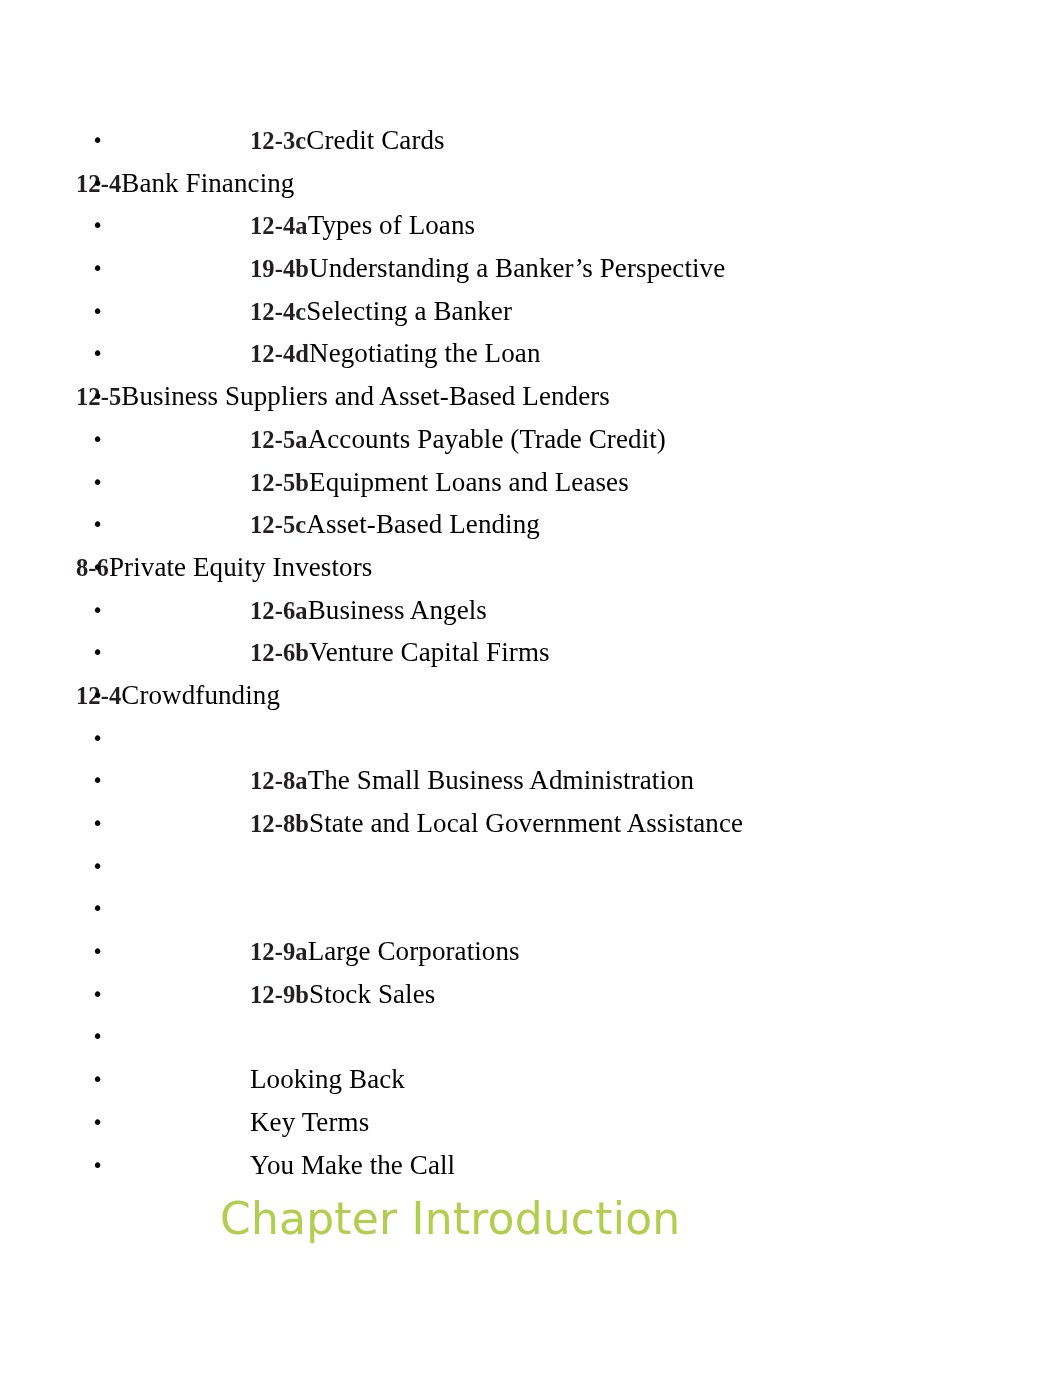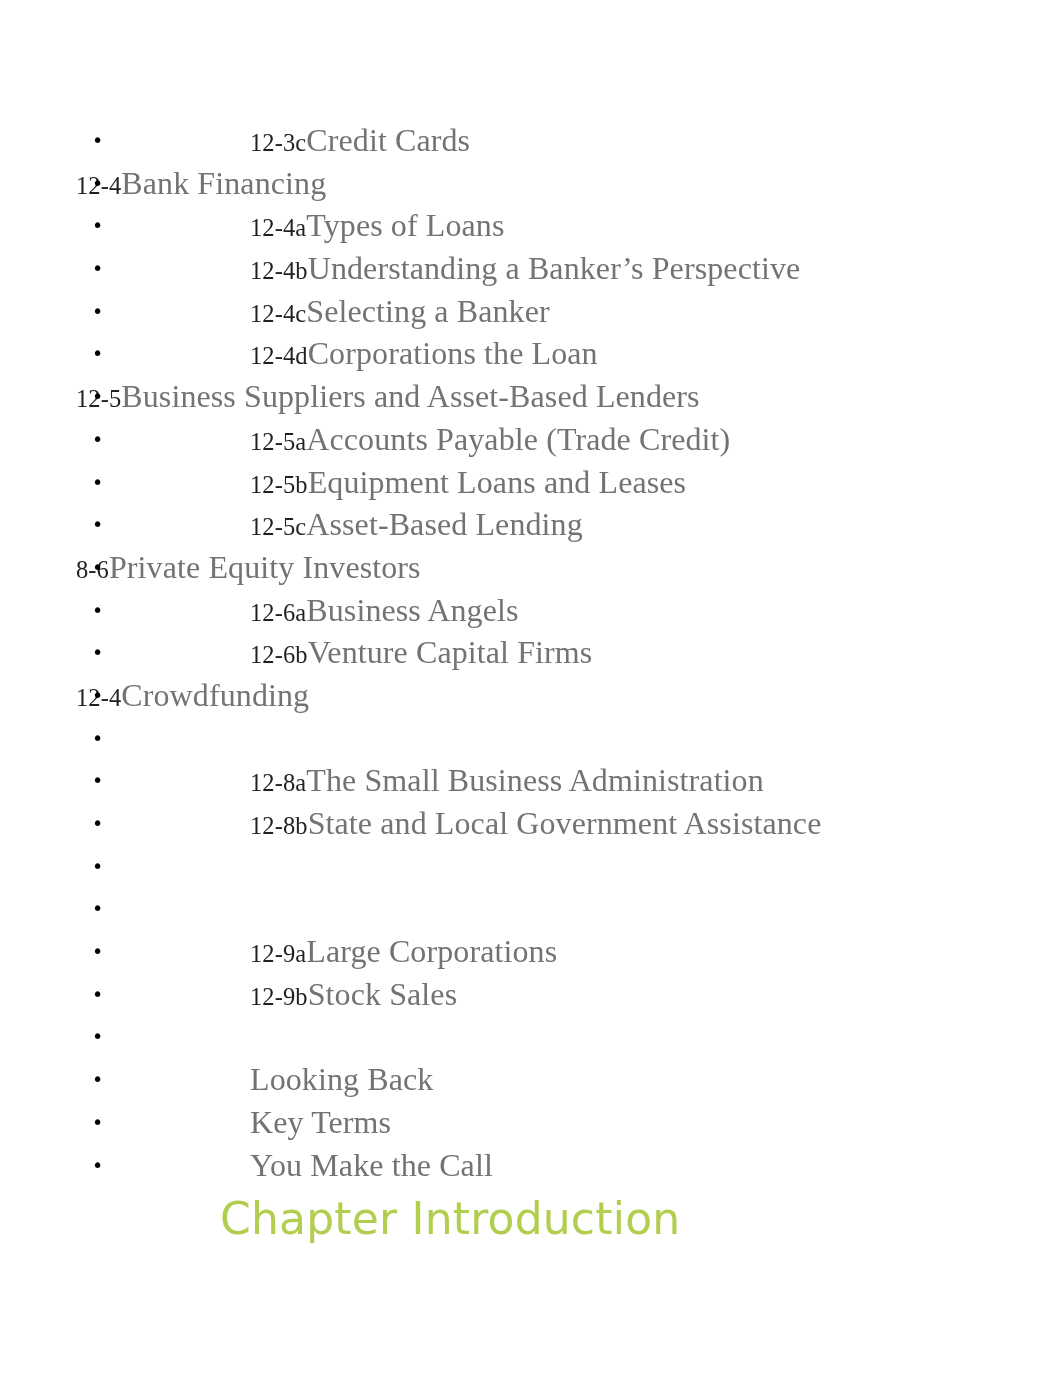--- a/index.html
+++ b/index.html
@@ -62,29 +62,29 @@
   .entry {
     display: inline-block;
     vertical-align: baseline;
     font-size: 24.5px;
     letter-spacing: 0.1px;
   }
   .lvl-1 .entry { margin-left: 76px; }
   .lvl-2 .entry { margin-left: 250px; }
 
   .num {
-    font-weight: normal;
+    font-weight: bold;
     color: #231f20;
     font-size: 24.5px;
   }
 
   .title-link {
-    color: #737373;
+    color: #000000;
     text-decoration: none;
-    font-size: 32px;
+    font-size: 27px;
     font-weight: normal;
     cursor: pointer;
   }
 
   
   .chapter-heading {
     position: absolute;
     left: 220px;
     top: 1192px;
     margin: 0;
@@ -100,23 +100,23 @@
 </style>
 </head>
 <body>
 
 <div class="page">
 
   <ul class="toc" id="toc-list">
       <li class="toc-item lvl-2"><span class="bullet">•</span><span class="entry"><span class="num">12-3c</span><a class="title-link">Credit Cards</a></span></li>
       <li class="toc-item lvl-1"><span class="bullet">•</span><span class="entry"><span class="num">12-4</span><a class="title-link">Bank Financing</a></span></li>
       <li class="toc-item lvl-2"><span class="bullet">•</span><span class="entry"><span class="num">12-4a</span><a class="title-link">Types of Loans</a></span></li>
-      <li class="toc-item lvl-2"><span class="bullet">•</span><span class="entry"><span class="num">12-4b</span><a class="title-link">Understanding a Banker’s Perspective</a></span></li>
+      <li class="toc-item lvl-2"><span class="bullet">•</span><span class="entry"><span class="num">19-4b</span><a class="title-link">Understanding a Banker’s Perspective</a></span></li>
       <li class="toc-item lvl-2"><span class="bullet">•</span><span class="entry"><span class="num">12-4c</span><a class="title-link">Selecting a Banker</a></span></li>
-      <li class="toc-item lvl-2"><span class="bullet">•</span><span class="entry"><span class="num">12-4d</span><a class="title-link">Corporations the Loan</a></span></li>
+      <li class="toc-item lvl-2"><span class="bullet">•</span><span class="entry"><span class="num">12-4d</span><a class="title-link">Negotiating the Loan</a></span></li>
       <li class="toc-item lvl-1"><span class="bullet">•</span><span class="entry"><span class="num">12-5</span><a class="title-link">Business Suppliers and Asset-Based Lenders</a></span></li>
       <li class="toc-item lvl-2"><span class="bullet">•</span><span class="entry"><span class="num">12-5a</span><a class="title-link">Accounts Payable (Trade Credit)</a></span></li>
       <li class="toc-item lvl-2"><span class="bullet">•</span><span class="entry"><span class="num">12-5b</span><a class="title-link">Equipment Loans and Leases</a></span></li>
       <li class="toc-item lvl-2"><span class="bullet">•</span><span class="entry"><span class="num">12-5c</span><a class="title-link">Asset-Based Lending</a></span></li>
       <li class="toc-item lvl-1"><span class="bullet">•</span><span class="entry"><span class="num">8-6</span><a class="title-link">Private Equity Investors</a></span></li>
       <li class="toc-item lvl-2"><span class="bullet">•</span><span class="entry"><span class="num">12-6a</span><a class="title-link">Business Angels</a></span></li>
       <li class="toc-item lvl-2"><span class="bullet">•</span><span class="entry"><span class="num">12-6b</span><a class="title-link">Venture Capital Firms</a></span></li>
       <li class="toc-item lvl-1"><span class="bullet">•</span><span class="entry"><span class="num">12-4</span><a class="title-link">Crowdfunding</a></span></li>
       <li class="toc-item lvl-1"><span class="bullet">•</span></li>
       <li class="toc-item lvl-2"><span class="bullet">•</span><span class="entry"><span class="num">12-8a</span><a class="title-link">The Small Business Administration</a></span></li>

